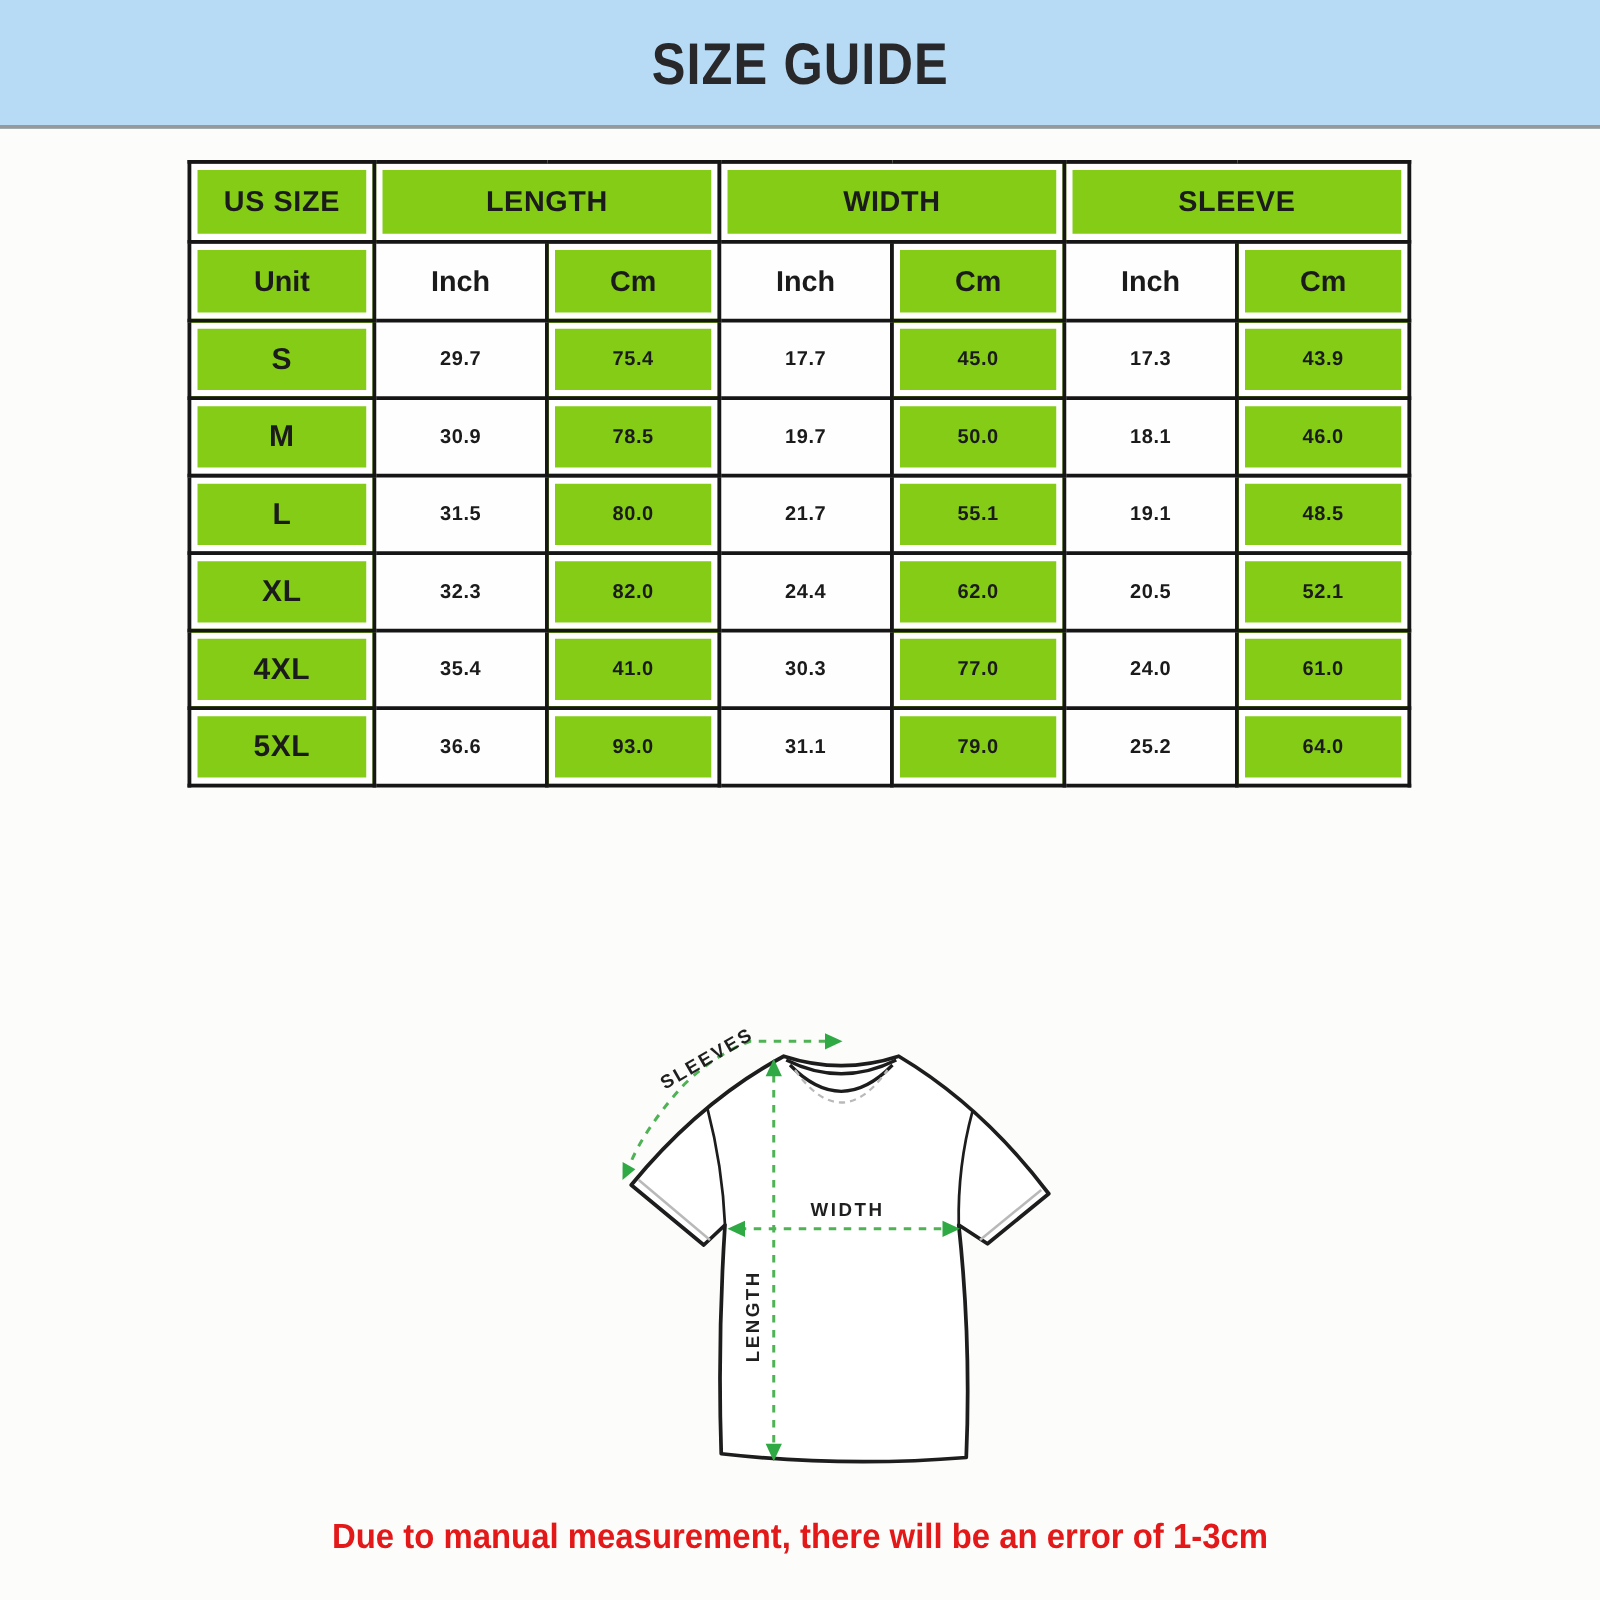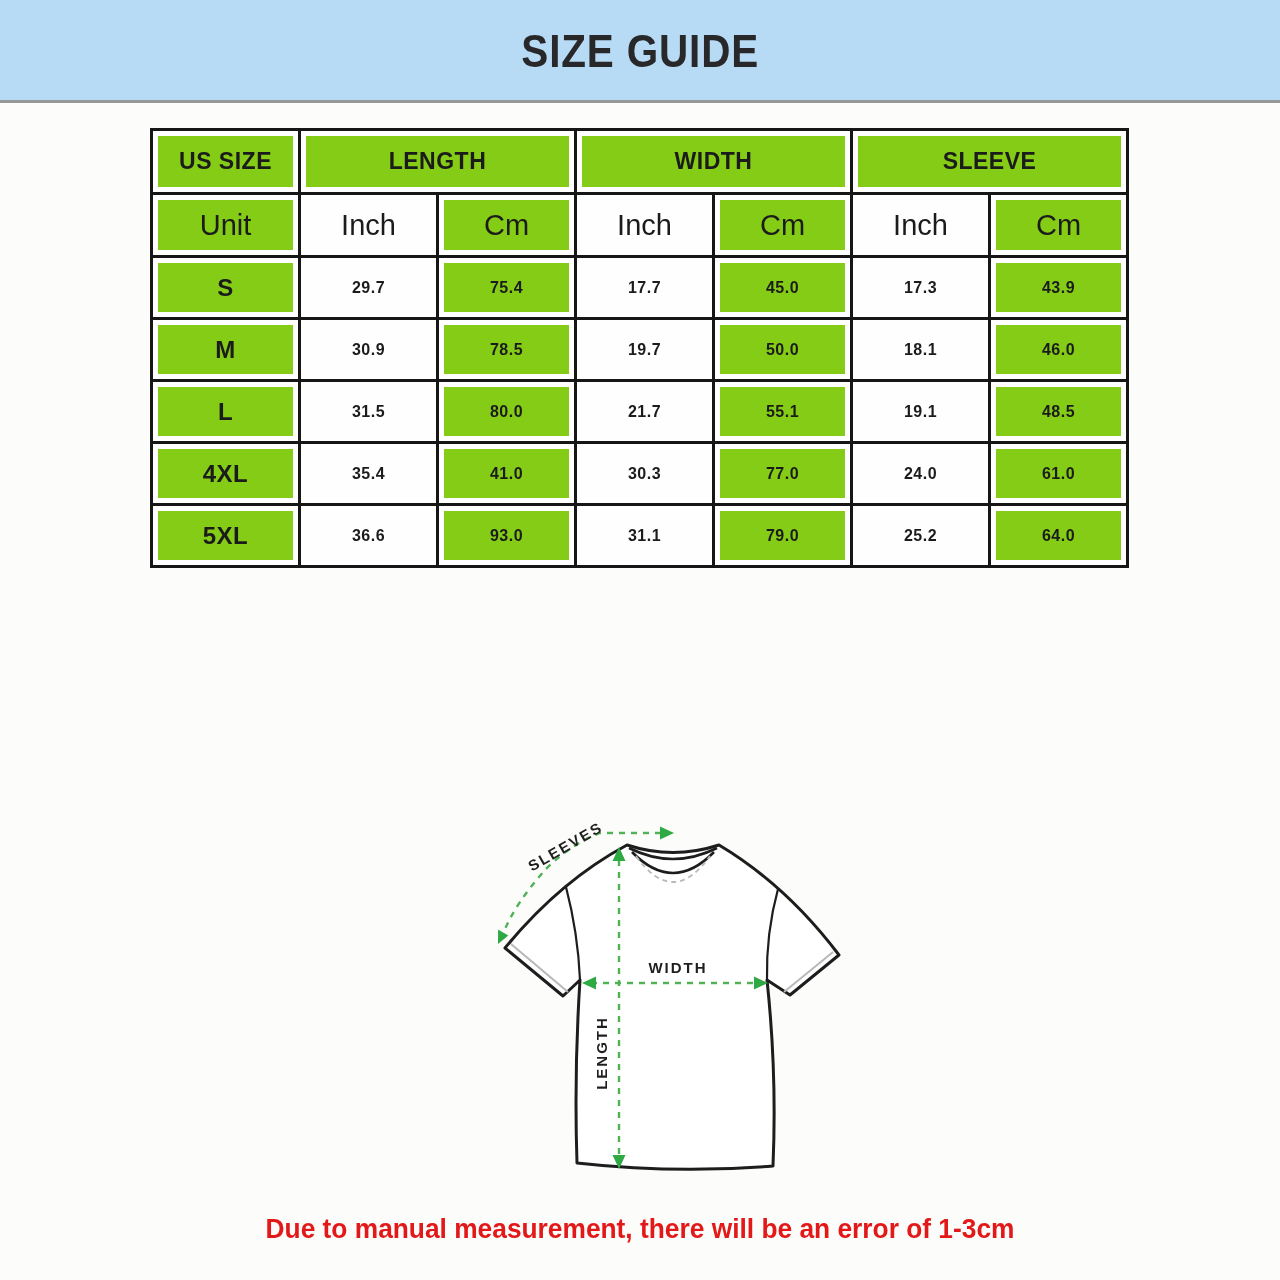--- a/index.html
+++ b/index.html
@@ -25,21 +25,21 @@
     width:976px;table-layout:fixed;border-collapse:collapse;
     background:#fff;
   }
   table.size-table col.c0{width:148px;}
   table.size-table col.cn{width:138px;}
   table.size-table th, table.size-table td{
     border:3px solid #161616;text-align:center;vertical-align:middle;
     padding:0;color:#1b1b1b;
   }
   tr.group-row th{height:61px;font-size:23px;font-weight:bold;letter-spacing:.5px;}
-  tr.unit-row th{height:60px;font-size:29px;font-weight:normal;}
+  tr.unit-row th{height:60px;font-size:23px;font-weight:bold;}
   tbody td{height:59px;font-size:16px;font-weight:bold;letter-spacing:.5px;}
   tbody td.size{font-size:24px;}
   .gray{background:#84cc16;box-shadow:inset 0 0 0 5px #ffffff;}
   .white{background:#fffefe;}
   
   .diagram{position:absolute;top:803px;left:450px;width:420px;height:420px;}
   .diagram svg{display:block;width:420px;height:420px;}
   .diagram text{
     font-family:"Liberation Sans", sans-serif;font-weight:bold;
     font-size:15px;fill:#1f1f1f;letter-spacing:2px;
@@ -109,20 +109,29 @@
         <tr>
           <td class="gray size">L</td>
           <td class="white">31.5</td>
           <td class="gray">80.0</td>
           <td class="white">21.7</td>
           <td class="gray">55.1</td>
           <td class="white">19.1</td>
           <td class="gray">48.5</td>
         </tr>
         <tr>
+          <td class="gray size">XL</td>
+          <td class="white">32.3</td>
+          <td class="gray">82.0</td>
+          <td class="white">24.4</td>
+          <td class="gray">62.0</td>
+          <td class="white">20.5</td>
+          <td class="gray">52.1</td>
+        </tr>
+        <tr>
           <td class="gray size">4XL</td>
           <td class="white">35.4</td>
           <td class="gray">41.0</td>
           <td class="white">30.3</td>
           <td class="gray">77.0</td>
           <td class="white">24.0</td>
           <td class="gray">61.0</td>
         </tr>
         <tr>
           <td class="gray size">5XL</td>

